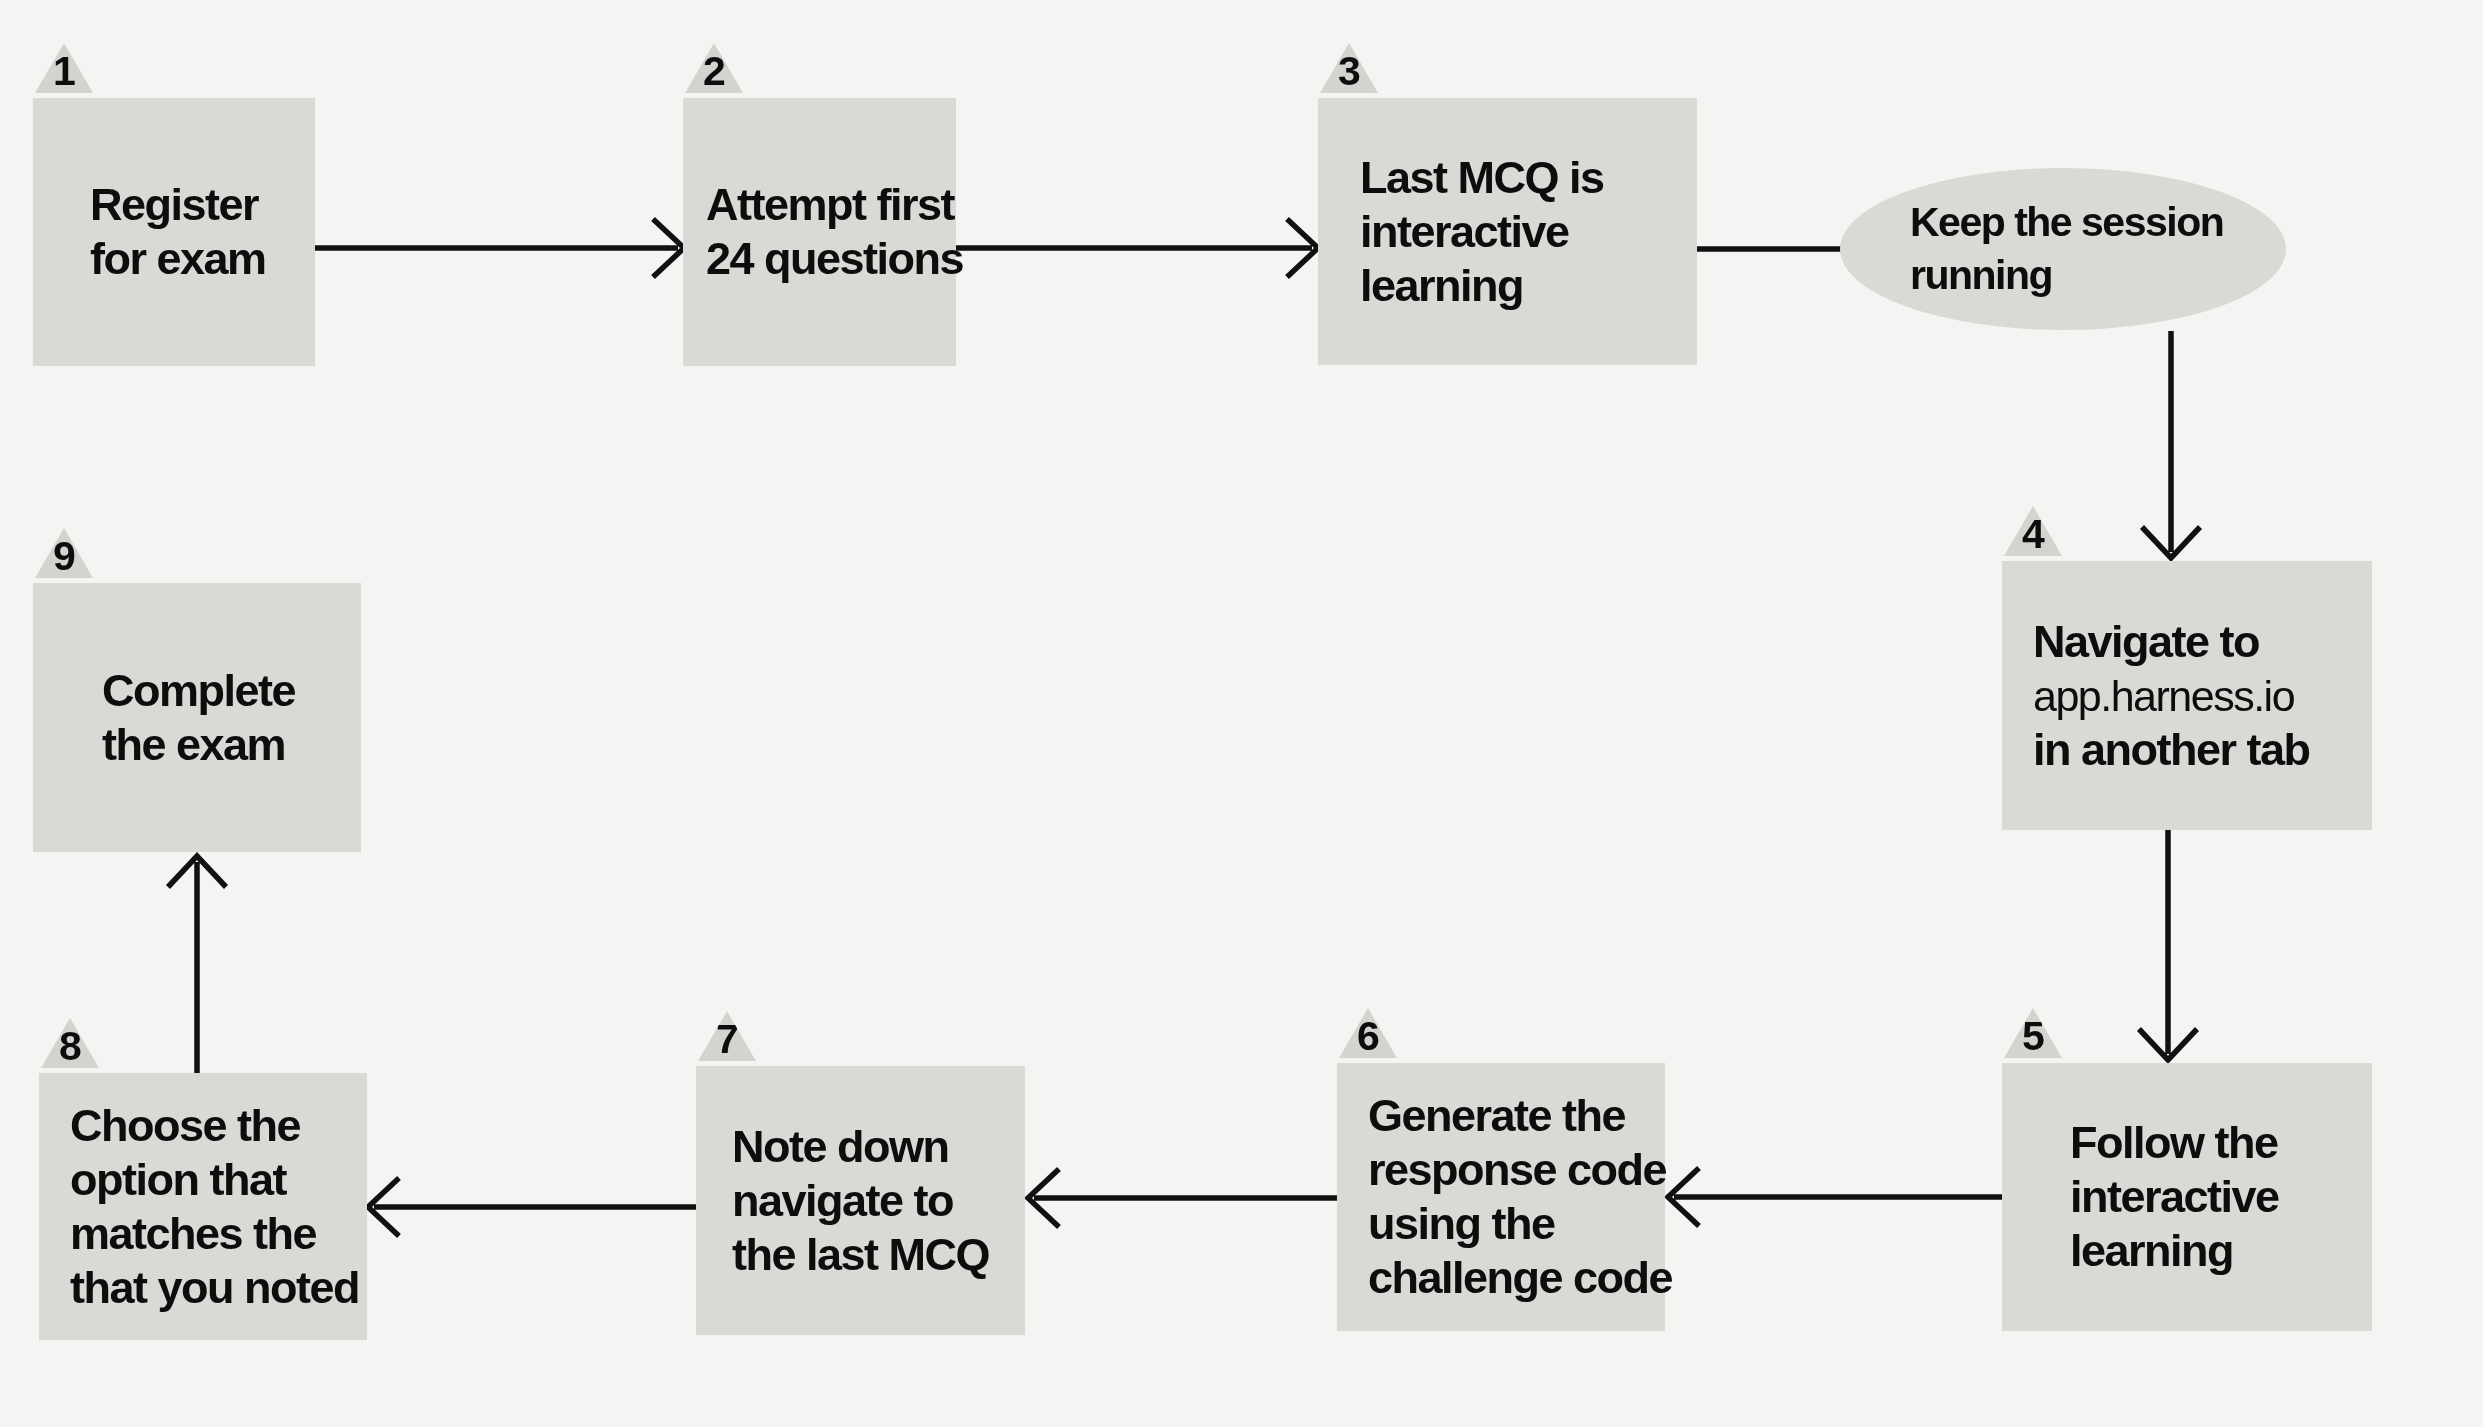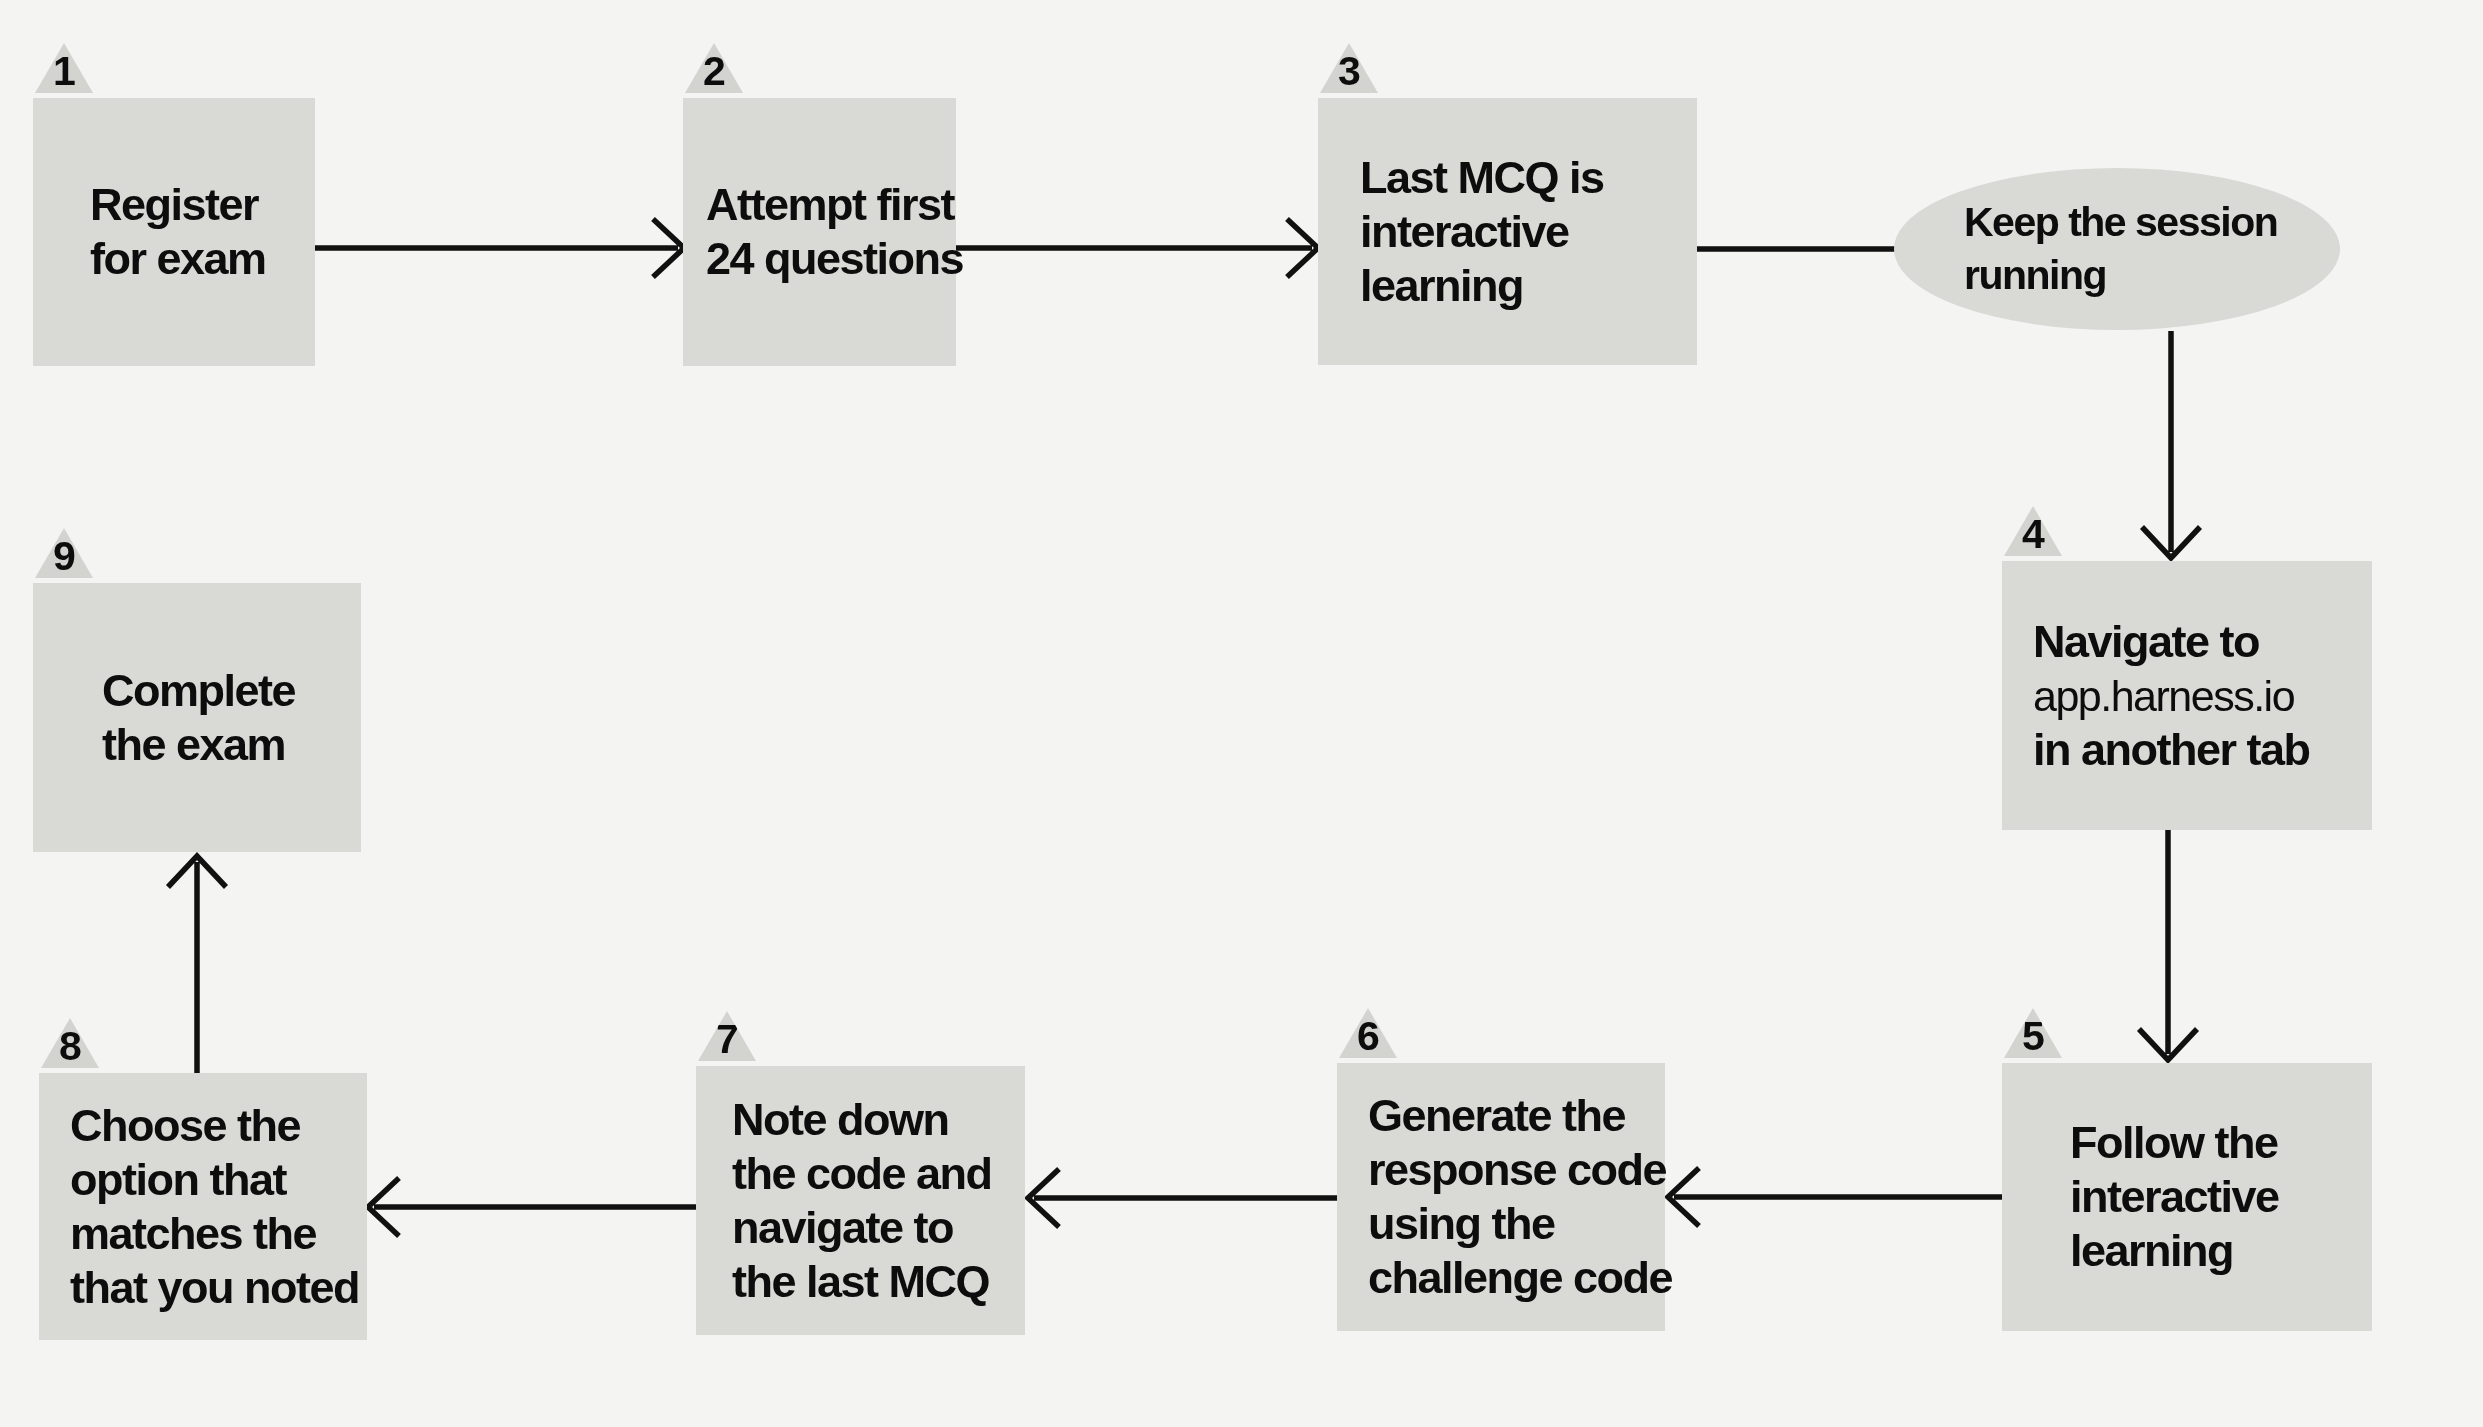--- a/index.html
+++ b/index.html
@@ -91,21 +91,21 @@
 
   <div class="node rect" style="left:1318px;top:98px;width:379px;height:267px;padding-left:42px;">
     <div class="marker">
       <span>3</span>
     </div>
     <span class="line">Last MCQ is</span>
     <span class="line">interactive</span>
     <span class="line">learning</span>
   </div>
 
-  <div class="node ellipse" style="left:1894px;top:168px;width:446px;height:162px;padding-left:70px;">
+  <div class="node ellipse" style="left:1840px;top:168px;width:446px;height:162px;padding-left:70px;">
     <span class="line">Keep the session</span>
     <span class="line">running</span>
   </div>
 
   <div class="node rect" style="left:2002px;top:561px;width:370px;height:269px;padding-left:31px;">
     <div class="marker">
       <span>4</span>
     </div>
     <span class="line">Navigate to</span>
     <span class="line light">app.harness.io</span>
@@ -129,21 +129,20 @@
     <span class="line">response code</span>
     <span class="line">using the</span>
     <span class="line">challenge code</span>
   </div>
 
   <div class="node rect" style="left:696px;top:1066px;width:329px;height:269px;padding-left:36px;">
     <div class="marker">
       <span>7</span>
     </div>
     <span class="line">Note down</span>
-    <span class="line">the code and</span>
     <span class="line">navigate to</span>
     <span class="line">the last MCQ</span>
   </div>
 
   <div class="node rect" style="left:39px;top:1073px;width:328px;height:267px;padding-left:31px;">
     <div class="marker">
       <span>8</span>
     </div>
     <span class="line">Choose the</span>
     <span class="line">option that</span>

